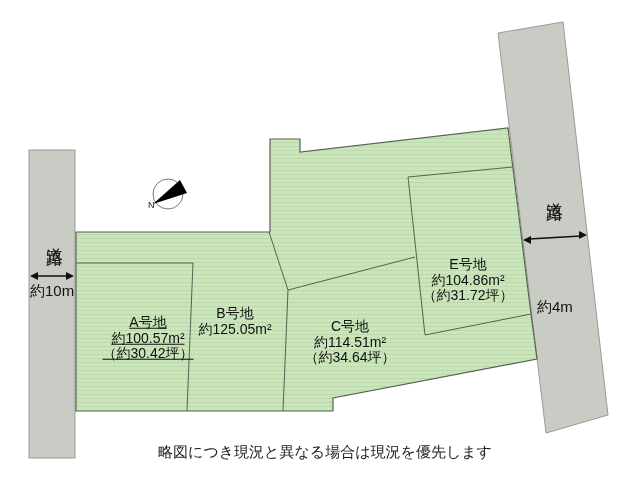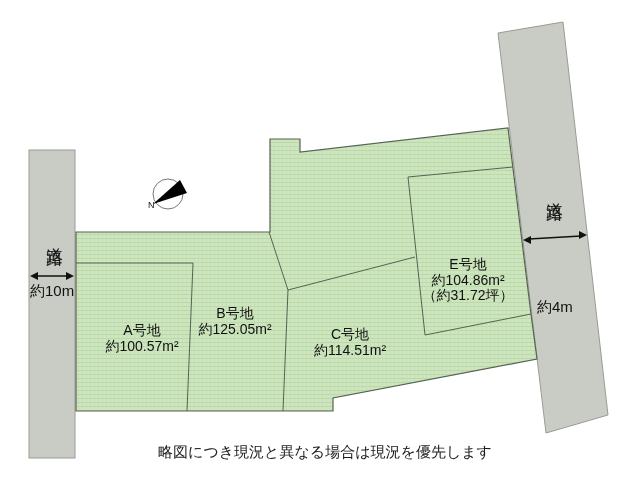--- a/index.html
+++ b/index.html
@@ -68,33 +68,35 @@
       <text x="148" y="208" class="compass-n">N</text>
     </g>
   </svg>
 
   <div class="v-label" style="left:43px; top:234px;">道路</div>
   <div class="h-label" style="left:30px; top:282px; font-size:15px;">約10m</div>
 
   <div class="v-label" style="left:543px; top:189px;">道路</div>
   <div class="h-label" style="left:537px; top:256px;margin-top:42px;">約4m</div>
 
-  <div class="lot-label" style="left:142px; top:338px;">
+  <div class="lot-label" style="left:148px; top:338px;text-decoration:underline;">
     <div>A号地</div>
     <div>約100.57m²</div>
+    <div>（約30.42坪）</div>
   </div>
 
   <div class="lot-label" style="left:235px; top:321px;">
     <div>B号地</div>
     <div>約125.05m²</div>
   </div>
 
   <div class="lot-label" style="left:350px; top:342px;">
     <div>C号地</div>
     <div>約114.51m²</div>
+    <div>（約34.64坪）</div>
   </div>
 
 
   <div class="lot-label" style="left:468px; top:248px;margin-top:32px;">
     <div>E号地</div>
     <div>約104.86m²</div>
     <div>（約31.72坪）</div>
   </div>
 
   <div id="disclaimer">略図につき現況と異なる場合は現況を優先します</div>

